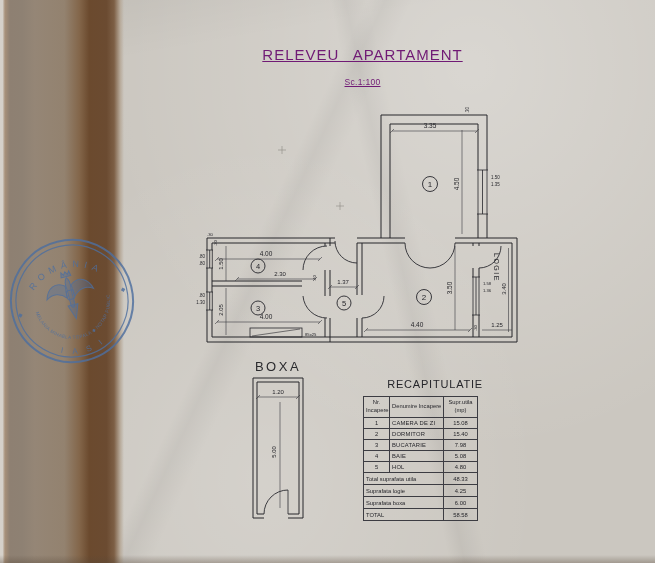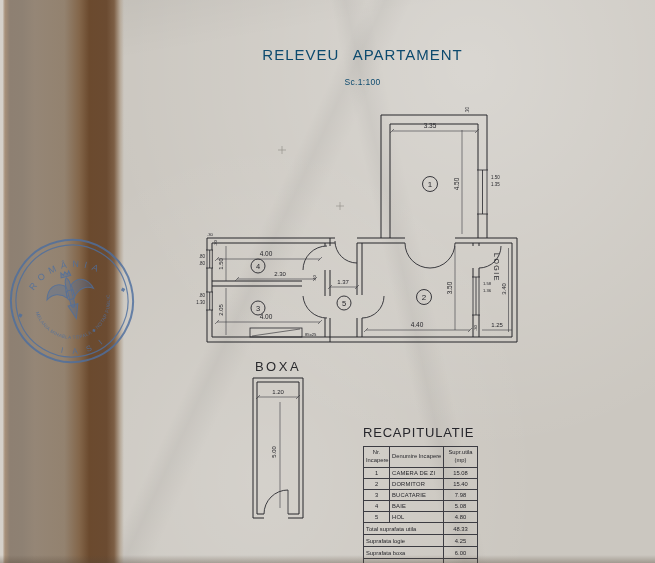--- a/index.html
+++ b/index.html
@@ -13,26 +13,26 @@
       linear-gradient(78deg, transparent 58%, rgba(0,0,0,.05) 60%, transparent 63%),
       linear-gradient(170deg, rgba(0,0,0,.05), transparent 12%),
       #cbc7c0;}
   .wood-strip{position:absolute;left:0;top:0;width:124px;height:563px;
     background:linear-gradient(90deg,
       #d6d1ca 0%, #d6d1ca 2%, #a8917a 4%, #8e8072 8%, #8e8173 18%,
       #958676 28%, #93826f 52%, #83664a 64%, #6b4a2e 72%, #6b4b31 86%,
       #7d5f45 92%, #b8ab9b 97%, rgba(203,199,192,0) 100%);}
   .bottom-shade{position:absolute;left:0;bottom:0;width:655px;height:8px;
     background:linear-gradient(0deg, rgba(85,70,55,.35), rgba(85,70,55,0));}
-  .title-block{position:absolute;left:245px;top:46px;width:235px;text-align:center;color:#0c4a6e;}
+  .title-block{position:absolute;left:245px;top:46px;width:235px;text-align:center;color:#701a75;text-decoration:underline;}
   .main-title{font-size:15px;letter-spacing:1px;word-spacing:9px;font-weight:500;}
   .scale{font-size:8.5px;margin-top:14px;letter-spacing:.3px;}
   svg{position:absolute;left:0;top:0;}
   .recap{position:absolute;left:363px;top:378px;width:120px;color:#26262b;}
-  .recap-title{font-size:13px;letter-spacing:.8px;text-align:left;margin-bottom:6px;font-weight:500;margin-top:47px;}
+  .recap-title{font-size:11px;letter-spacing:.8px;text-align:right;margin-bottom:6px;font-weight:500;}
   table.recap-table{border-collapse:collapse;width:114px;table-layout:fixed;}
   table.recap-table td,table.recap-table th{border:1px solid #3c3c42;font-weight:normal;
       font-size:5.8px;padding:1px 2px;color:#26262b;overflow:hidden;white-space:nowrap;}
   th.h{font-size:5.3px;text-align:center;line-height:1.3;height:18px;}
   td.nr{text-align:center;height:8px;}
   td.nm{text-align:left;padding-left:5px;letter-spacing:.2px;}
   td.ar{text-align:center;}
   td.sl{text-align:left;padding-left:3px;height:9px;}
 </style>
 </head>

